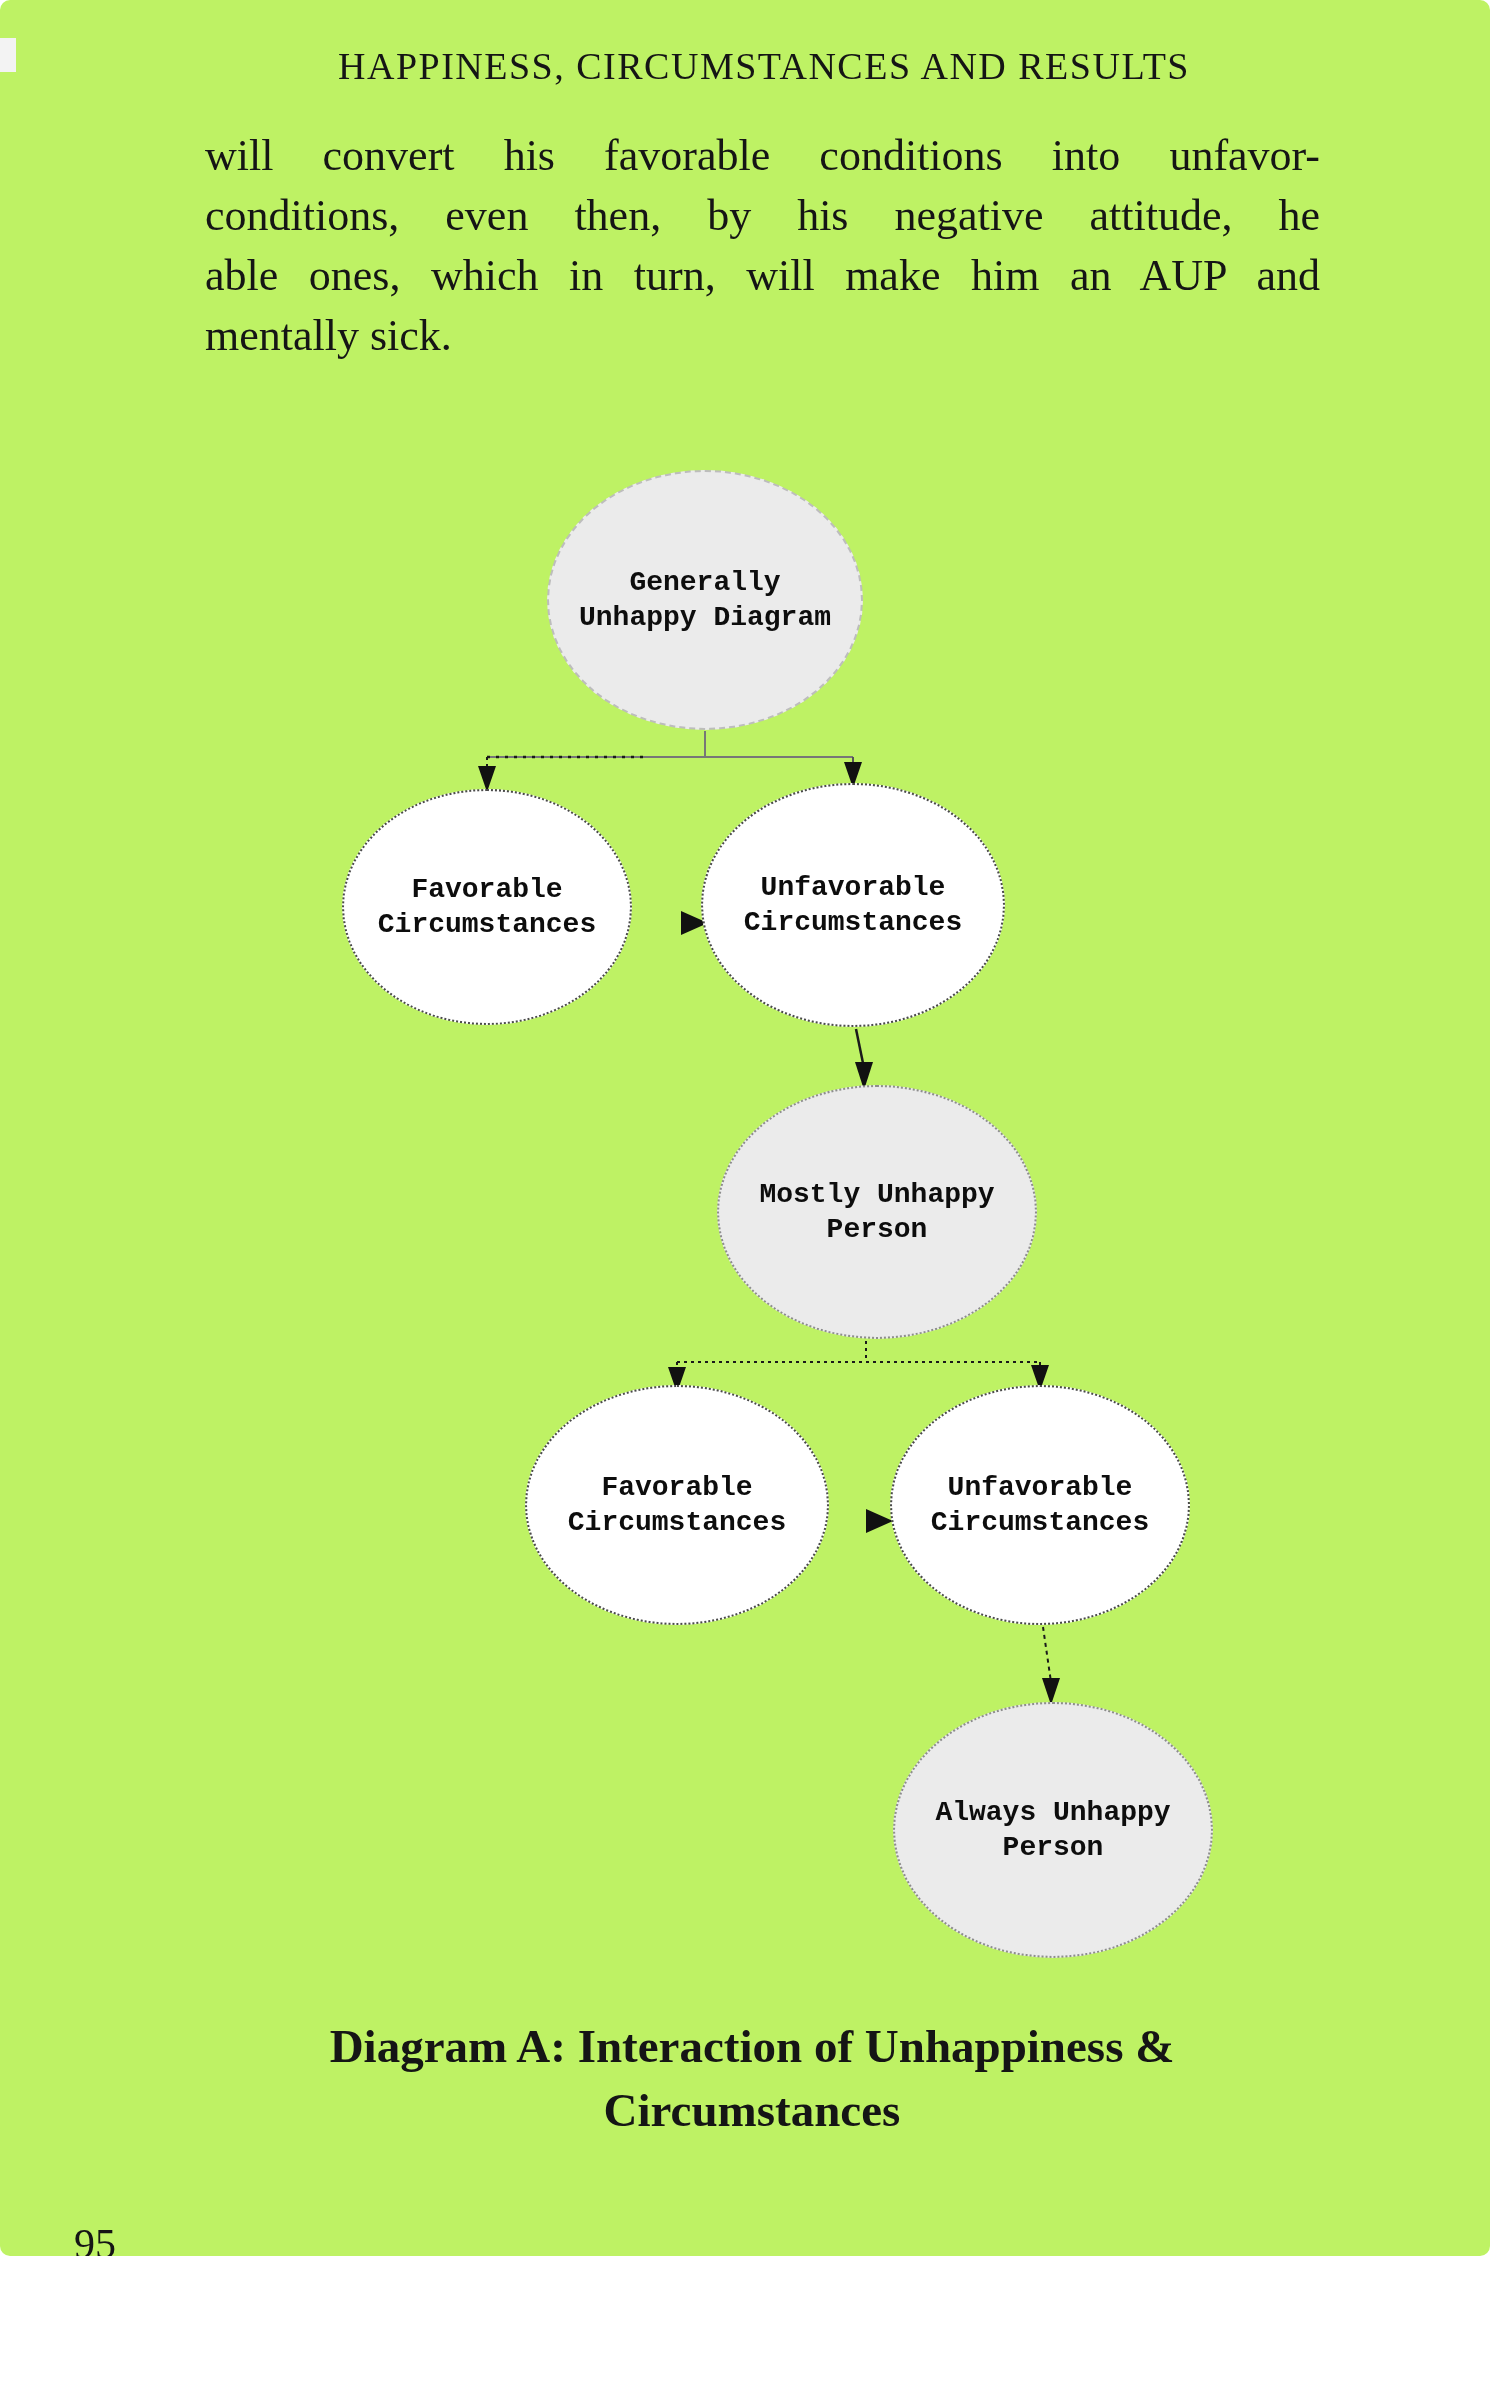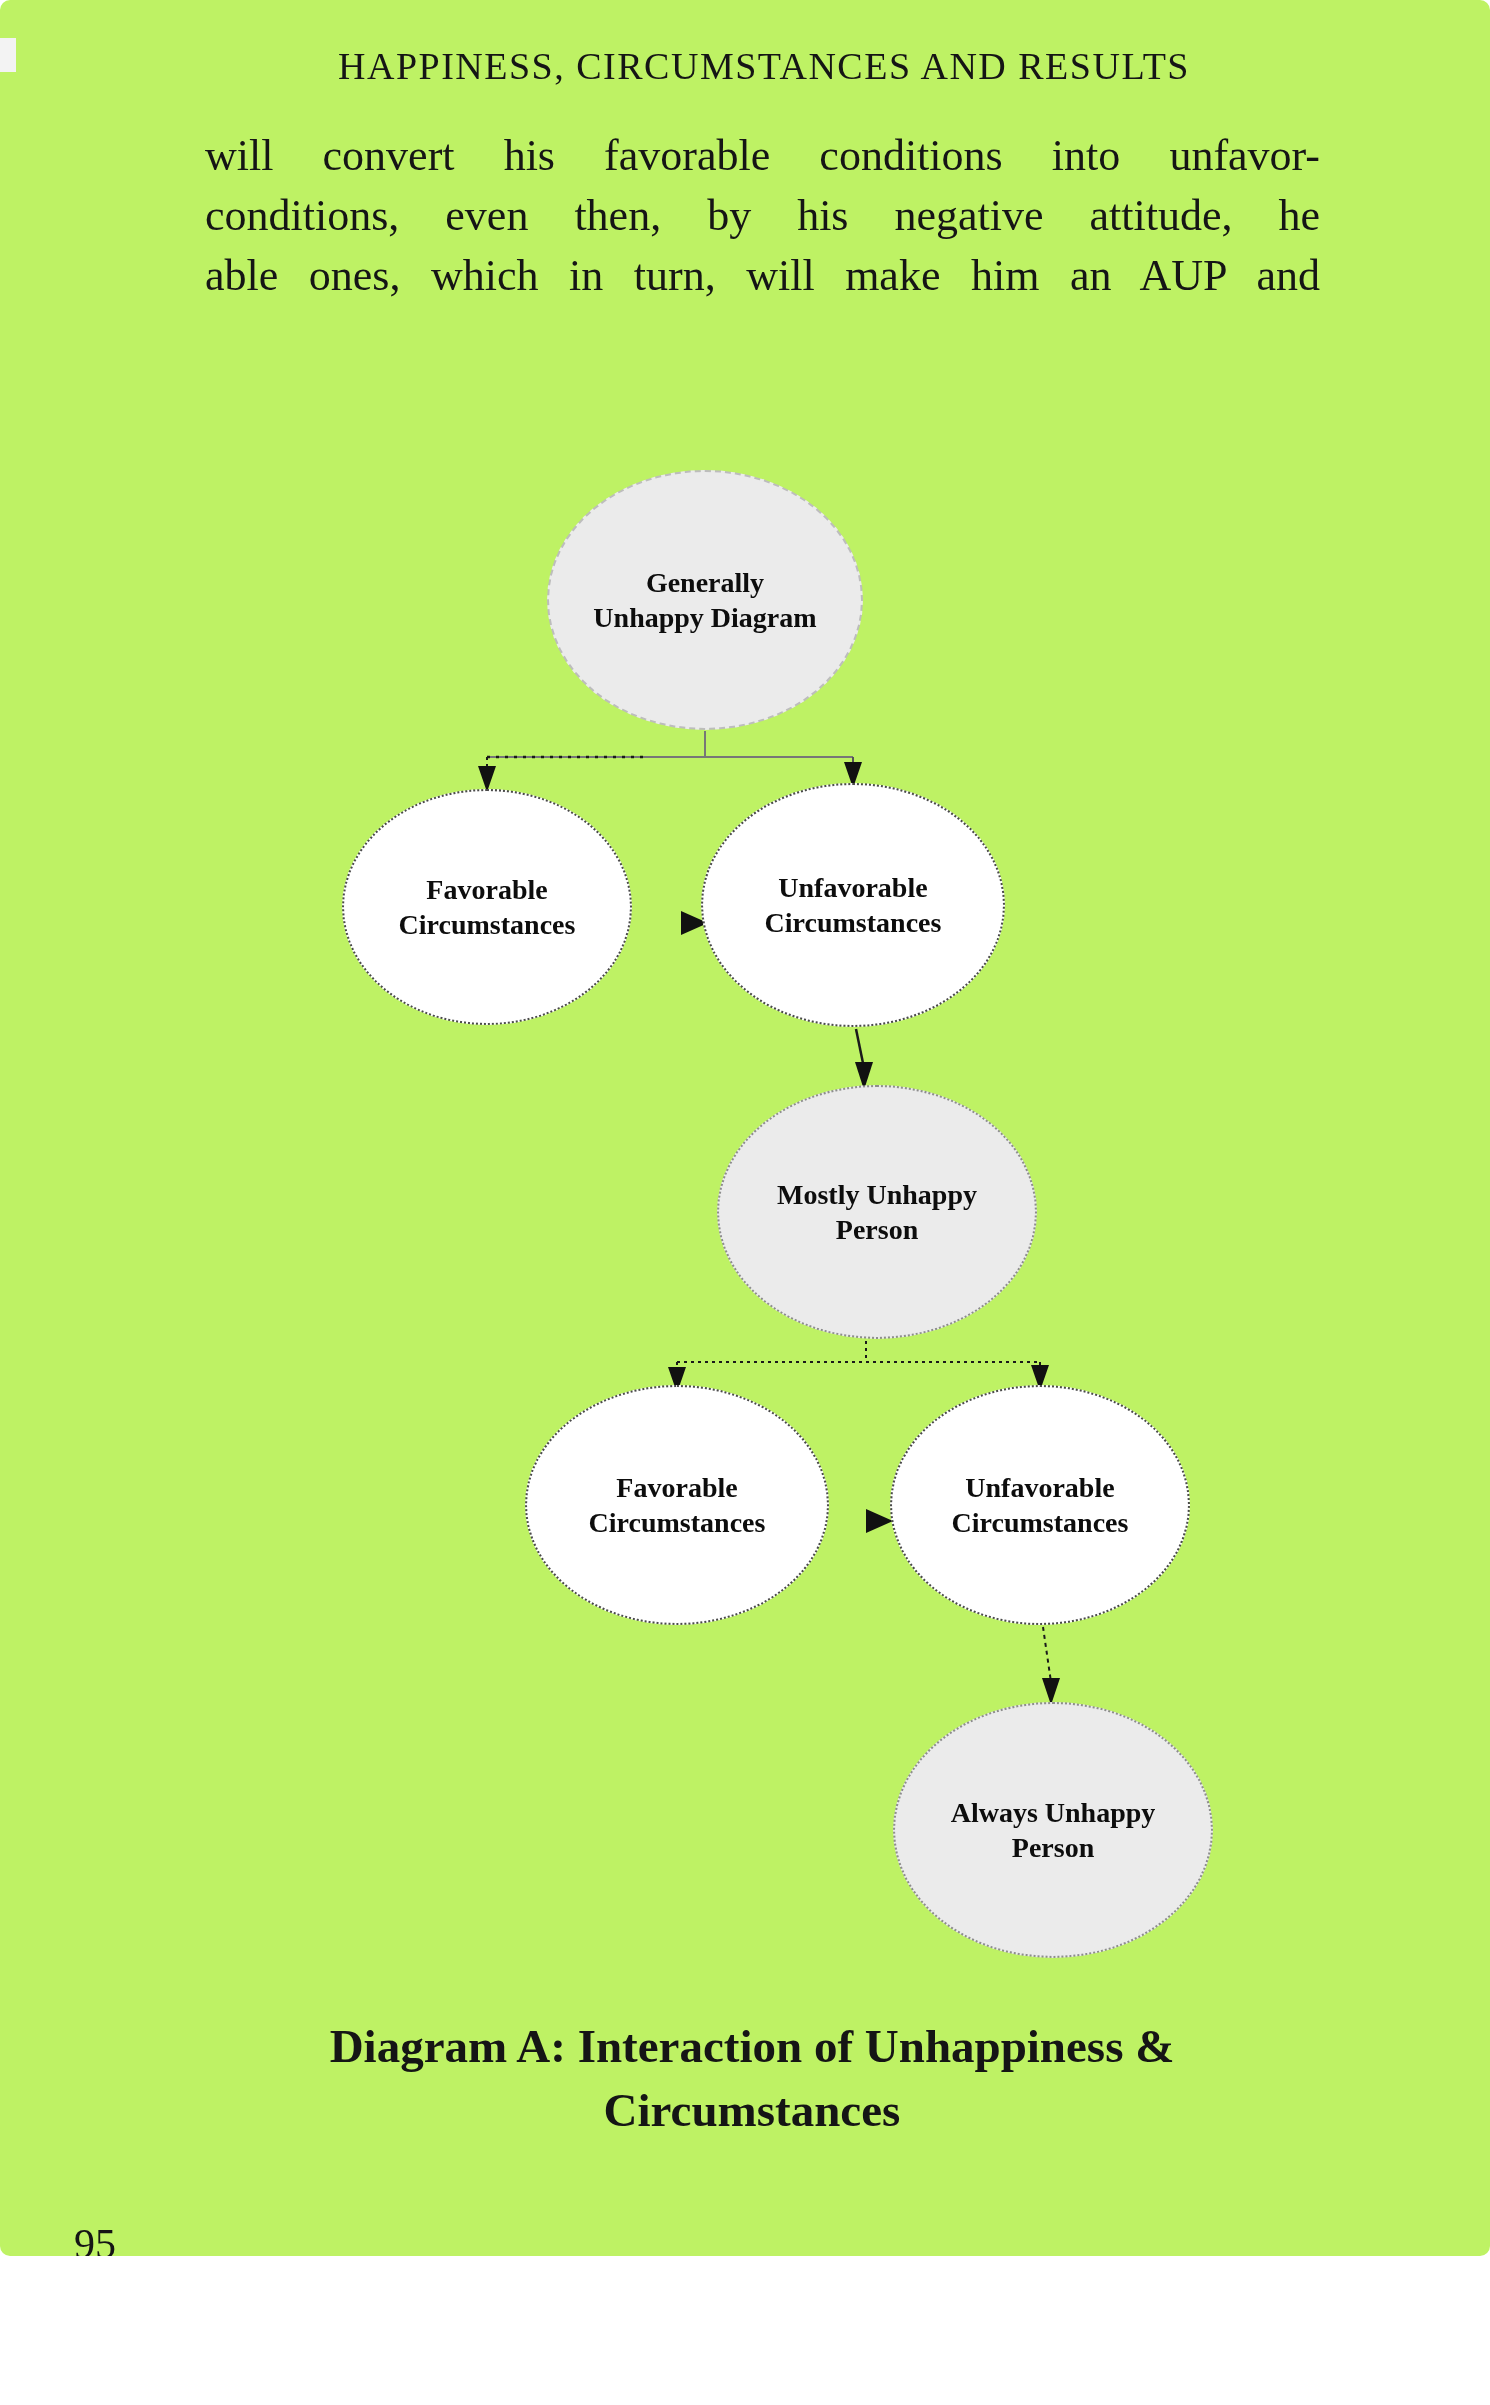--- a/index.html
+++ b/index.html
@@ -48,21 +48,21 @@
   }
   
   .node {
     position: absolute;
     border-radius: 50%;
     display: flex;
     flex-direction: column;
     align-items: center;
     justify-content: center;
     text-align: center;
-    font-family: Liberation Serif, serif;
+    font-family: Liberation Mono, monospace;
     font-weight: bold;
     font-size: 28px;
     line-height: 35px;
     color: #0d0d0d;
     box-sizing: border-box;
   }
   .node.gray  { background: #ebebeb; border: 2px dotted #8d8d8d; }
   .node.gray.light-border { border: 2px dashed #bdbdbd; }
   .node.white { background: #ffffff; border: 2px dotted #4a4a4a; }
   #node-g  { left: 547px; top: 470px;  width: 316px; height: 260px; }
@@ -103,20 +103,21 @@
 <div class="page">
 
   <div class="scan-artifact"></div>
 
   <div class="running-head">HAPPINESS, CIRCUMSTANCES AND RESULTS</div>
 
   <div class="paragraph">
     <div class="pline">will convert his favorable conditions into unfavor-</div>
     <div class="pline">conditions, even then, by his negative attitude, he</div>
     <div class="pline">able ones, which in turn, will make him an AUP and</div>
+    <div class="pline last">mentally sick.</div>
   </div>
 
   <svg class="connectors" viewBox="0 0 1490 2405" xmlns="http://www.w3.org/2000/svg">
 
     <g>
       <line x1="705" y1="731" x2="705" y2="757" stroke="#777777" stroke-width="2"></line>
       <line x1="487" y1="757" x2="853" y2="757" stroke="#777777" stroke-width="2"></line>
       <line x1="487" y1="757" x2="648" y2="757" stroke="#1a1a1a" stroke-width="2.5" stroke-dasharray="3 6"></line>
       <line x1="487" y1="757" x2="487" y2="770" stroke="#1a1a1a" stroke-width="2" stroke-dasharray="3 4"></line>
       <polygon points="478,766 496,766 487,792" fill="#111111"></polygon>

